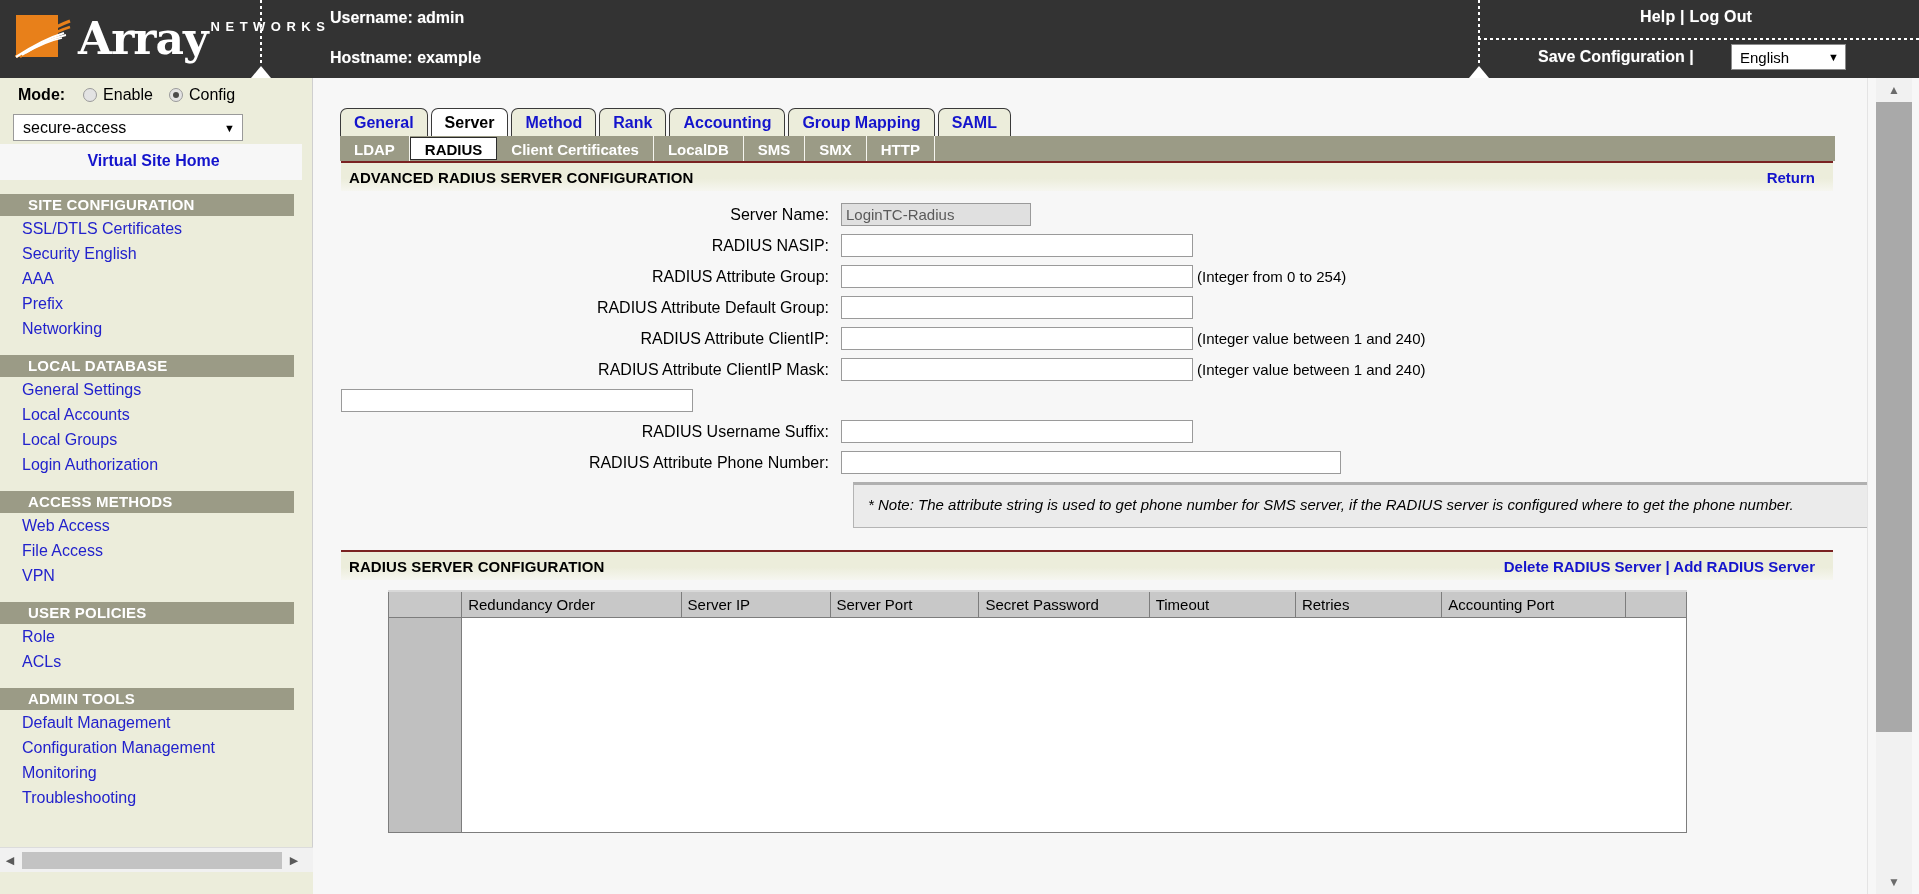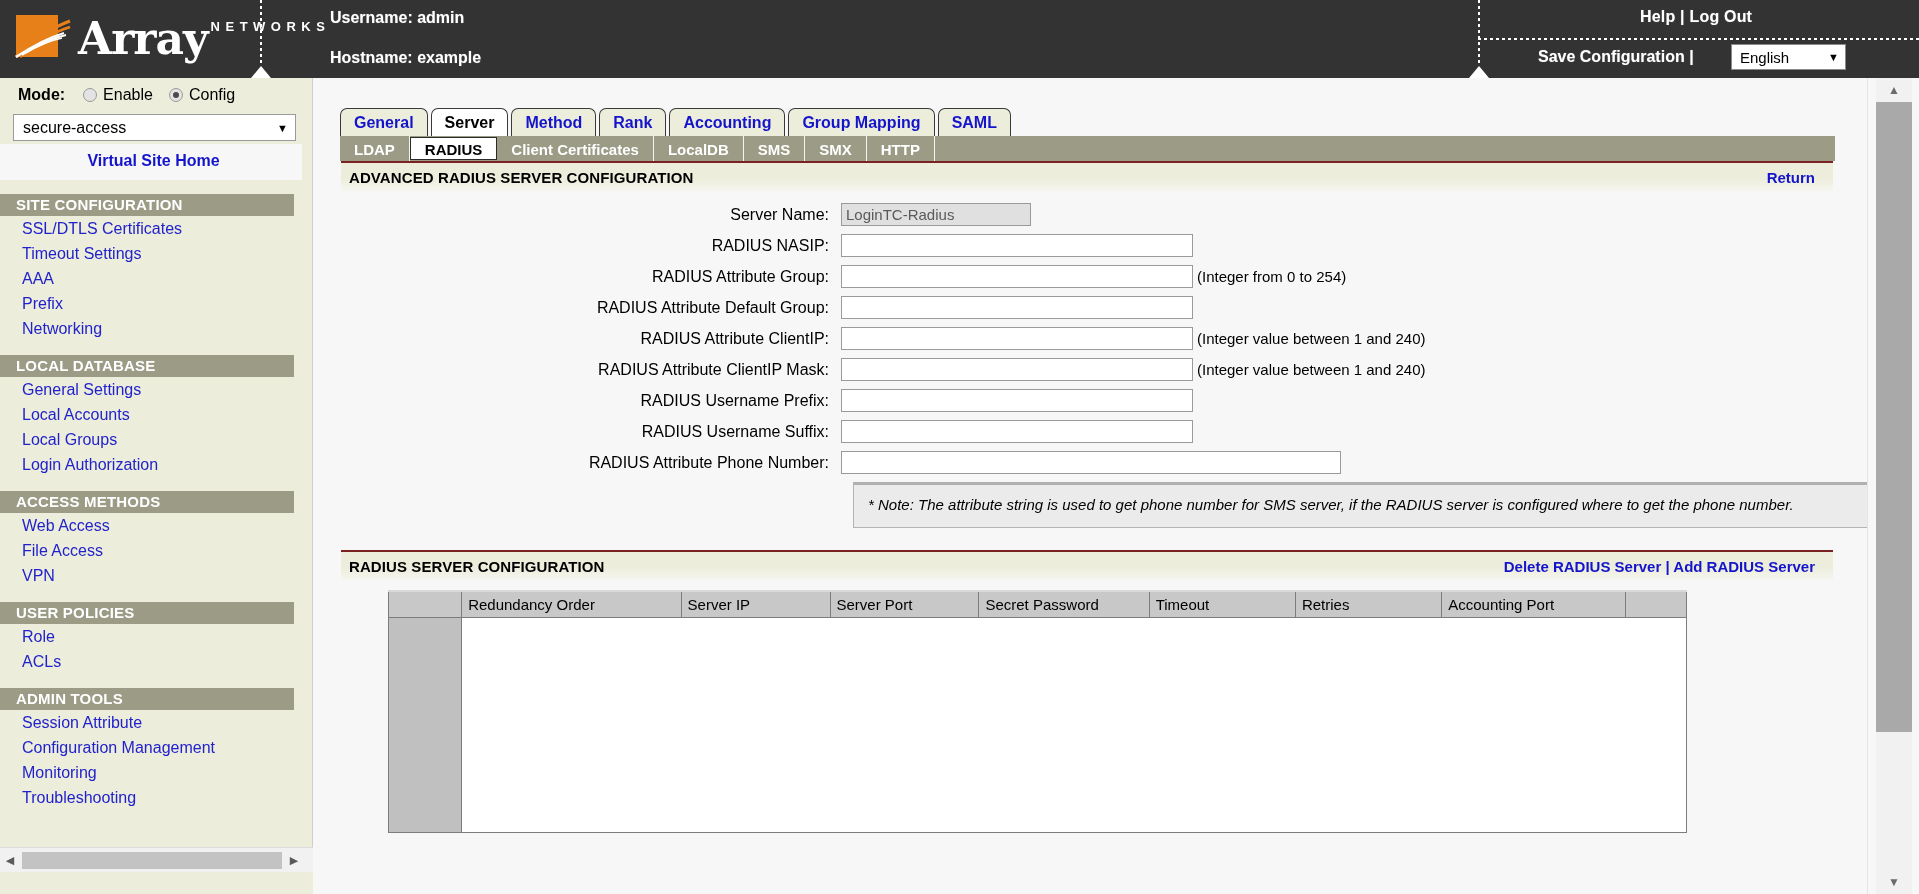--- a/index.html
+++ b/index.html
@@ -90,35 +90,35 @@
     border-radius: 50%; border: 1px solid #9a9a9a;
     background: #e3e3e3; margin-right: 6px; position: relative;
     vertical-align: middle;
   }
   .radio.on::after {
     content: ""; position: absolute; left: 3px; top: 3px;
     width: 6px; height: 6px; border-radius: 50%; background: #4a4a4a;
   }
   .radio-item { display: flex; align-items: center; margin-right: 16px; font-size: 16px; color: #000; }
   .site-select {
-    margin: 2px 0 0 13px; width: 283px; height: 27px;
+    margin: 2px 0 0 13px; width: 230px; height: 27px;
     background: #ffffff; border: 1px solid #9a9a9a;
     display: flex; align-items: center; justify-content: space-between;
     padding: 0 7px 0 9px; font-size: 16px; color: #000;
   }
   .site-select .caret { font-size: 11px; }
   .vsite-home {
     text-align: center; width: 302px; padding: 8px 0 10px 5px;
     font-size: 16px; font-weight: bold; color: #1414cc;
     background: #f7f7f7; margin-top: 3px;
   }
   .nav-group-header {
     background: #9b9b86; color: #ffffff;
     font-size: 15px; font-weight: bold;
-    padding: 2px 0 3px 16px; width: 294px;
+    padding: 2px 0 3px 28px; width: 294px;
     letter-spacing: 0.2px; margin-top: 14px;
   }
   .nav-item {
     color: #2222cc; font-size: 16px;
     padding: 1px 0 1px 22px; line-height: 23px;
     cursor: pointer;
   }
   .hscroll {
     position: absolute; left: 0; bottom: 22px; width: 313px; height: 25px;
     background: #f1f1f1; border-top: 1px solid #dcdcdc;
@@ -304,42 +304,42 @@
     <div class="site-select">
       <span>secure-access</span>
       <span class="caret">▼</span>
     </div>
 
     <div class="vsite-home">Virtual Site Home</div>
 
     <div>
       <div class="nav-group-header">SITE CONFIGURATION</div>
       <div class="nav-item">SSL/DTLS Certificates</div>
-      <div class="nav-item">Timeout Settings</div>
+      <div class="nav-item">Security English</div>
       <div class="nav-item">AAA</div>
       <div class="nav-item">Prefix</div>
       <div class="nav-item">Networking</div>
 
       <div class="nav-group-header">LOCAL DATABASE</div>
       <div class="nav-item">General Settings</div>
       <div class="nav-item">Local Accounts</div>
       <div class="nav-item">Local Groups</div>
       <div class="nav-item">Login Authorization</div>
 
       <div class="nav-group-header">ACCESS METHODS</div>
       <div class="nav-item">Web Access</div>
       <div class="nav-item">File Access</div>
       <div class="nav-item">VPN</div>
 
       <div class="nav-group-header">USER POLICIES</div>
       <div class="nav-item">Role</div>
       <div class="nav-item">ACLs</div>
 
       <div class="nav-group-header">ADMIN TOOLS</div>
-      <div class="nav-item">Session Attribute</div>
+      <div class="nav-item">Default Management</div>
       <div class="nav-item">Configuration Management</div>
       <div class="nav-item">Monitoring</div>
       <div class="nav-item">Troubleshooting</div>
     </div>
 
     <div class="hscroll">
       <span class="arrow">◀</span>
       <span class="thumb"></span>
       <span class="arrow">▶</span>
     </div>
@@ -406,21 +406,20 @@
           <span class="fhint">(Integer value between 1 and 240)</span>
         </div>
 
         <div class="frow">
           <span class="flabel">RADIUS Attribute ClientIP Mask:</span>
           <input class="finput" style="width: 352px;" value="">
           <span class="fhint">(Integer value between 1 and 240)</span>
         </div>
 
         <div class="frow">
-          <span class="flabel">RADIUS Username Prefix:</span>
           <input class="finput" style="width: 352px;" value="">
         </div>
 
         <div class="frow">
           <span class="flabel">RADIUS Username Suffix:</span>
           <input class="finput" style="width: 352px;" value="">
         </div>
 
         <div class="frow">
           <span class="flabel">RADIUS Attribute Phone Number:</span>

